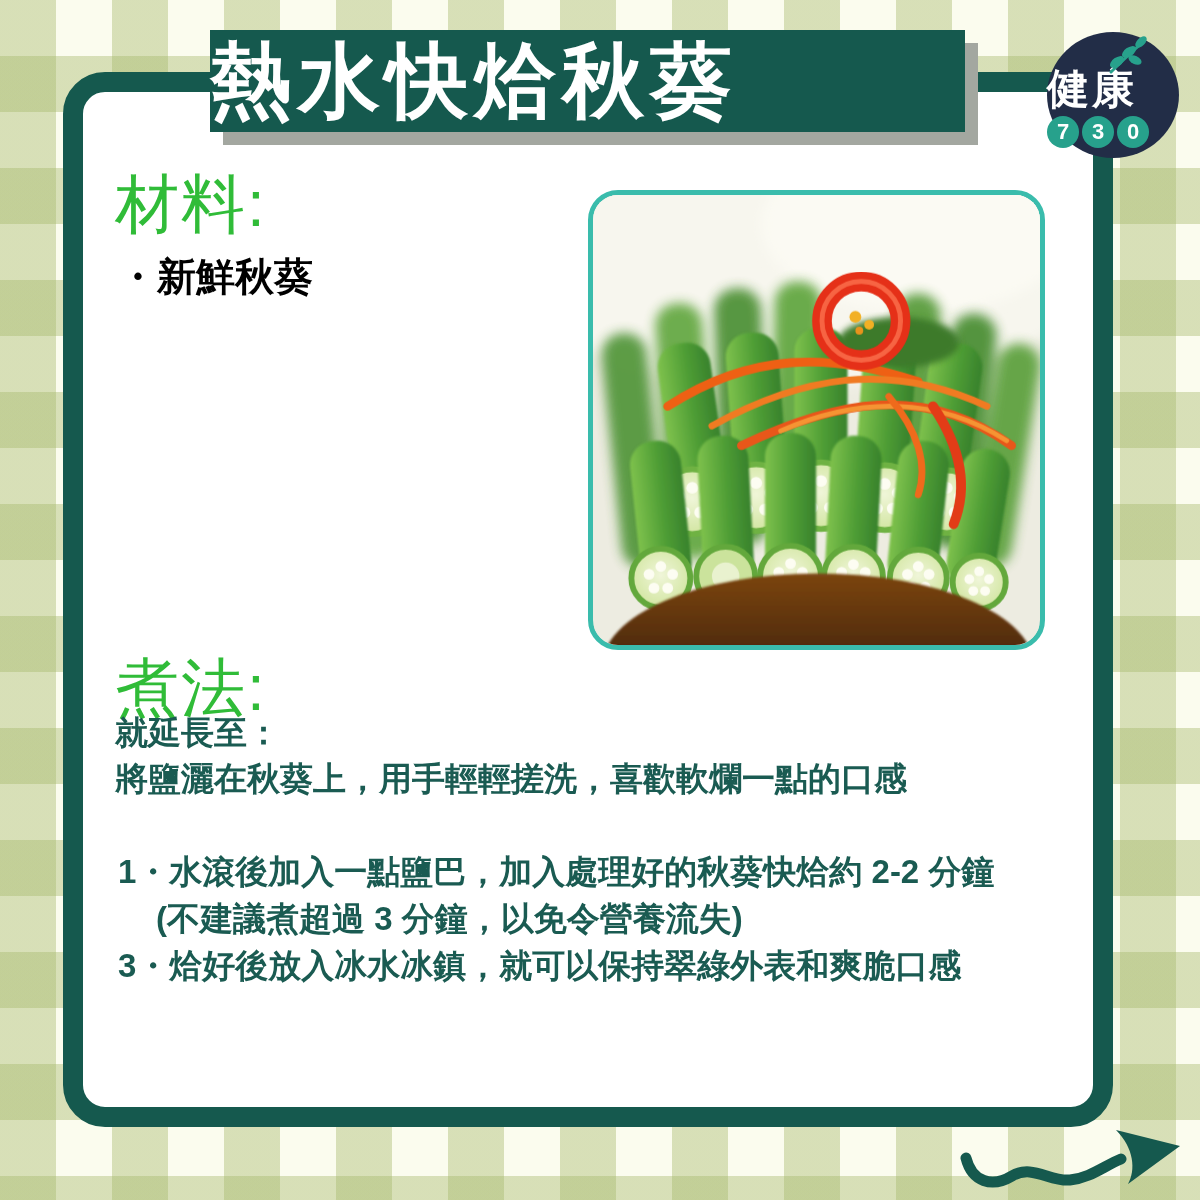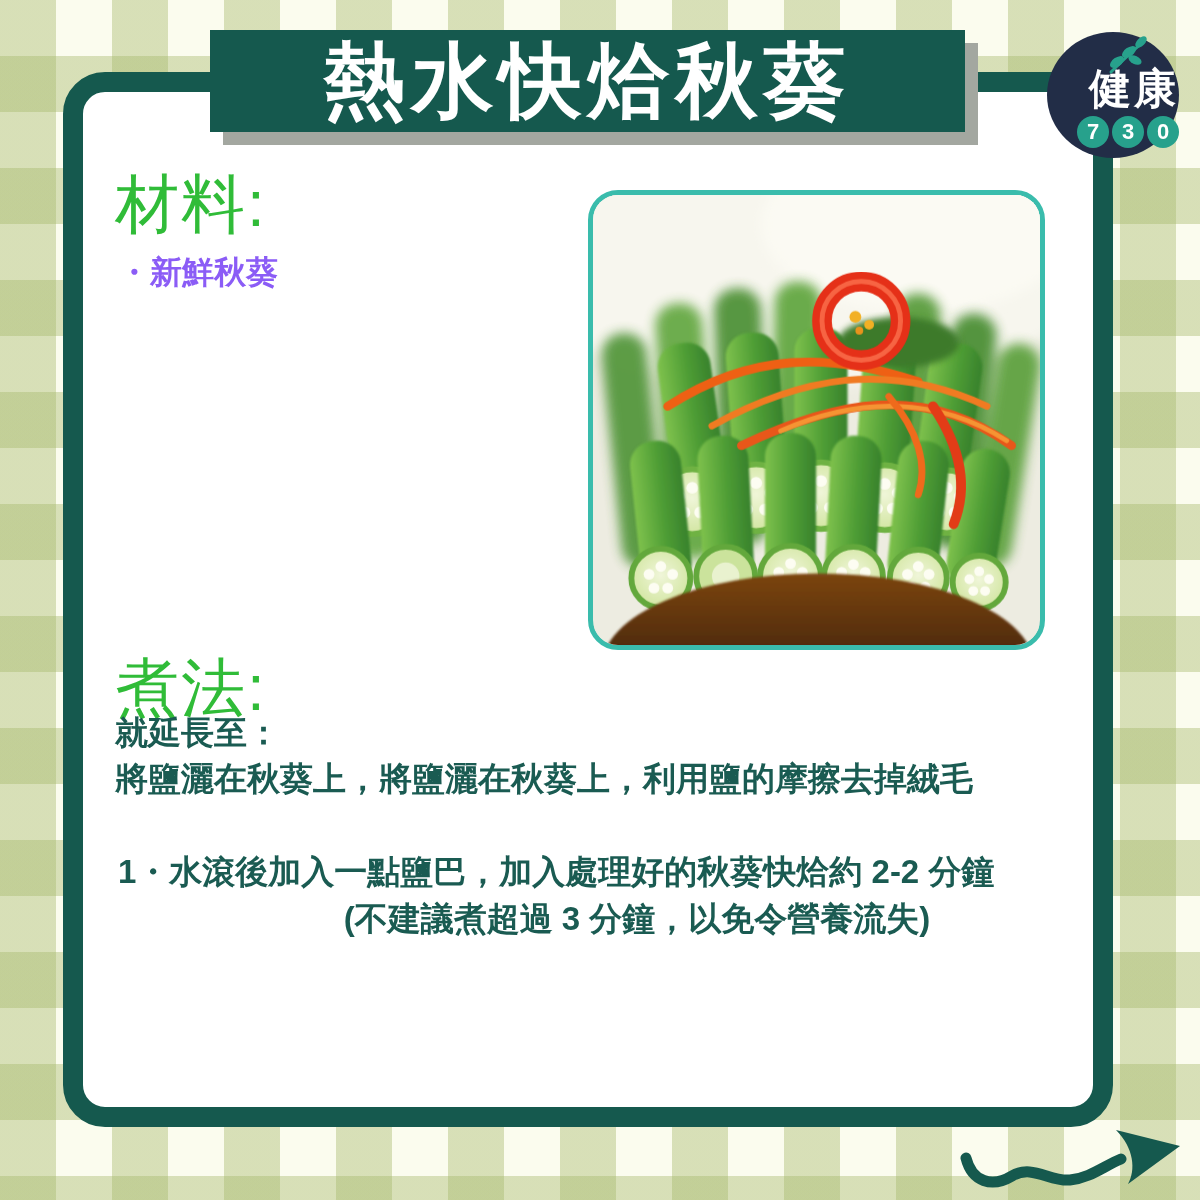--- a/index.html
+++ b/index.html
@@ -15,49 +15,49 @@
   
   .card{
     position:absolute;left:63px;top:72px;width:1050px;height:1055px;
     background:#ffffff;border:20px solid #15594e;border-radius:42px;
     box-sizing:border-box;
   }
   
   .banner{
     position:absolute;left:210px;top:30px;width:755px;height:102px;
     background:#15594e;box-shadow:13px 13px 0 #a3a7a0;
-    display:flex;align-items:center;justify-content:center;z-index:5;
+    display:flex;align-items:center;z-index:5;
   }
   .banner-title{
     color:#ffffff;font-size:82px;font-weight:bold;letter-spacing:6px;line-height:1;
     white-space:nowrap;
   }
   
   .logo{
     position:absolute;left:1047px;top:32px;width:132px;height:126px;
     background:#222d47;border-radius:50%;z-index:6;
-    display:flex;flex-direction:column;align-items:flex-end;
+    display:flex;flex-direction:column;align-items:flex-start;
   }
   .logo-leaf{position:absolute;top:4px;left:50%;margin-left:-8px;width:46px;height:40px;}
   .logo-name{margin-top:36px;color:#ffffff;font-size:42px;font-weight:bold;letter-spacing:3px;line-height:1;}
   .logo-digits{display:flex;gap:3px;margin-top:6px;}
   .logo-digit{
     width:32px;height:32px;border-radius:50%;background:#27a18c;color:#ffffff;
     font-size:22px;font-weight:bold;display:flex;align-items:center;justify-content:center;
   }
   
   .sec-heading{position:absolute;color:#30bc38;font-weight:normal;font-size:64px;line-height:1;letter-spacing:2px;}
   .h-ingredients{left:115px;top:172px;}
   .h-method{left:115px;top:656px;}
   .ingredient-line{
-    position:absolute;left:118px;top:252px;color:#8b5cf6;font-size:32px;font-weight:bold;line-height:1.3;
+    position:absolute;left:118px;top:252px;color:#000000;font-size:39px;font-weight:bold;line-height:1.3;
   }
   .prep{position:absolute;left:115px;top:710px;color:#1a5b52;font-size:33px;font-weight:bold;line-height:46px;width:980px;}
   .steps{position:absolute;left:118px;top:848px;color:#1a5b52;font-size:33px;font-weight:bold;line-height:47px;width:1000px;}
-  .step-note{padding-left:38px;text-align:center;}
+  .step-note{padding-left:38px;}
   
   .photo{
     position:absolute;left:588px;top:190px;width:457px;height:460px;
     border:5px solid #3abcac;border-radius:30px;overflow:hidden;box-sizing:border-box;
     background:#edece1;z-index:4;
   }
   .photo svg{display:block;width:100%;height:100%;}
   
   .arrow{position:absolute;left:958px;top:1126px;width:230px;height:74px;z-index:3;}
 </style>
@@ -257,24 +257,25 @@
         <circle cx="280" cy="132" r="5" fill="#f2b024"></circle>
         <circle cx="270" cy="138" r="4" fill="#e8931c"></circle>
     </g>
   </svg>
 </div>
 
 <div class="sec-heading h-method">煮法:</div>
 
 <div class="prep">
   <div>就延長至：</div>
-  <div>將鹽灑在秋葵上，將鹽灑在秋葵上，利用鹽的摩擦去掉絨毛</div>
+  <div>將鹽灑在秋葵上，用手輕輕搓洗，喜歡軟爛一點的口感</div>
 </div>
 
 <div class="steps">
   <div class="step"><span>1</span><span>・</span><span>水滾後加入一點鹽巴，加入處理好的秋葵快烚約 2-2 分鐘</span></div>
   <div class="step step-note">(不建議煮超過 3 分鐘，以免令營養流失)</div>
+  <div class="step"><span>3</span><span>・</span><span>烚好後放入冰水冰鎮，就可以保持翠綠外表和爽脆口感</span></div>
 </div>
 
 <svg class="arrow" viewBox="0 0 230 74">
   <path d="M8,32 C14,56 34,62 54,50 C74,38 92,56 112,54 C132,52 146,40 163,33" stroke="#15594e" stroke-width="11" fill="none" stroke-linecap="round"></path>
   <path d="M158,4 L222,20 L170,58 C178,44 176,22 158,4 Z" fill="#15594e"></path>
 </svg>
 
 </body></html>

